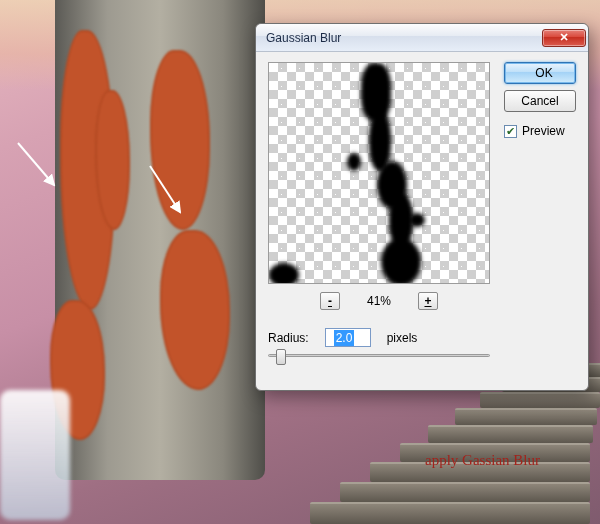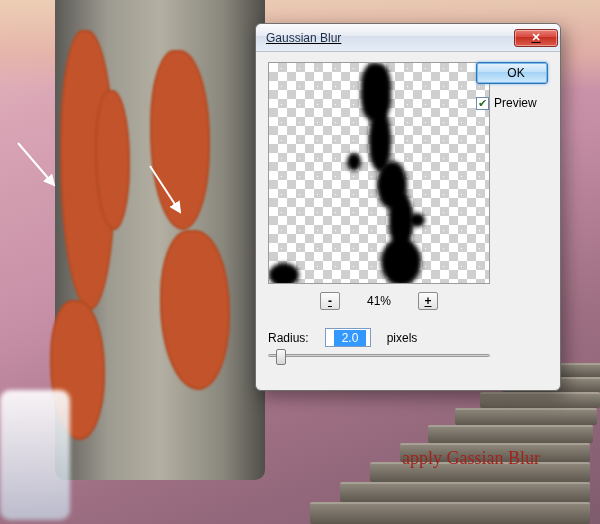--- a/index.html
+++ b/index.html
@@ -12,43 +12,43 @@
   .l1{left:60px;top:30px;width:55px;height:280px;}
   .l2{left:95px;top:90px;width:35px;height:140px;}
   .l3{left:150px;top:50px;width:60px;height:180px;}
   .l4{left:160px;top:230px;width:70px;height:160px;}
   .l5{left:50px;top:300px;width:55px;height:140px;}
   .waterfall{position:absolute;left:0;top:390px;width:70px;height:130px;background:linear-gradient(180deg,rgba(255,255,255,.9),rgba(200,220,235,.7));filter:blur(2px);border-radius:10px;}
   .stairs{position:absolute;right:0;bottom:0;width:330px;height:210px;}
   .step{position:absolute;background:linear-gradient(180deg,#8e867a,#5d574e);border-top:2px solid #a7a094;border-radius:2px;}
   .arrow{position:absolute;width:60px;height:60px;}
   .arrow svg{width:100%;height:100%;}
-  .ann{position:absolute;color:#a1231c;font-family:Georgia,serif;font-size:18px;}
+  .ann{position:absolute;color:#a1231c;font-family:Georgia,serif;font-size:15px;}
   .watermark{position:absolute;top:6px;right:10px;color:#6c6c6c;font-size:12px;}
   .wm-url{font-size:9px;color:#b9b9b9;margin-left:6px;letter-spacing:.5px;}
 
   
-  .dialog { position:absolute; left:255px; top:23px; width:306px; height:368px; background:#f0f0f0; border:1px solid #707070; border-radius:6px; box-shadow: 4px 6px 18px rgba(0,0,0,.4); text-decoration: underline; }
+  .dialog { position:absolute; left:255px; top:23px; width:334px; height:368px; background:#f0f0f0; border:1px solid #707070; border-radius:6px; box-shadow: 4px 6px 18px rgba(0,0,0,.4); }
   .titlebar{height:28px;background:linear-gradient(180deg,#fcfcfd,#e6ebf3 45%,#d7dfec 46%,#e7eef8);border-bottom:1px solid #b8c1ce;border-radius:6px 6px 0 0;display:flex;align-items:center;padding:0 2px 0 10px;}
   .titlebar .title{flex:1;color:#1d2c47;font-size:12px;}
   .closebtn{width:44px;height:18px;border-radius:3px;background:linear-gradient(180deg,#e57f76,#d9483b 45%,#c62f21 46%,#db5b4e);border:1px solid #8c2b21;display:flex;align-items:center;justify-content:center;color:#fff;font-weight:bold;font-size:11px;box-shadow:inset 0 0 0 1px rgba(255,255,255,.4);}
   .dialog-body{position:relative;padding:10px;height:calc(100% - 28px);}
   .preview-frame{position:absolute;left:12px;top:10px;width:222px;height:222px;border:1px solid #9c9c9c;box-shadow:inset 1px 1px 0 #fff;background:#fff;overflow:hidden;}
   .checker{position:absolute;inset:0;background-image:
     linear-gradient(45deg,#cfcfcf 25%,transparent 25%),
     linear-gradient(-45deg,#cfcfcf 25%,transparent 25%),
     linear-gradient(45deg,transparent 75%,#cfcfcf 75%),
     linear-gradient(-45deg,transparent 75%,#cfcfcf 75%);
     background-size:18px 18px;background-position:0 0,0 9px,9px -9px,-9px 0;}
   .ink{position:absolute;background:#000;filter:blur(2px);}
   .zoomrow{position:absolute;left:12px;top:240px;width:222px;display:flex;align-items:center;justify-content:center;gap:18px;}
   .zbtn{width:20px;height:18px;border:1px solid #8a8a8a;background:linear-gradient(180deg,#fdfdfd,#e2e2e2);border-radius:2px;display:flex;align-items:center;justify-content:center;font-weight:bold;text-decoration:underline;font-size:12px;}
   .zoomval{min-width:42px;text-align:center;}
   .radius-row{position:absolute;left:12px;top:276px;display:flex;align-items:center;gap:16px;}
-  .selected-val{background:#3399ff;color:#fff;padding:1px 8px;}
+  .selected-val{background:#3399ff;color:#fff;padding:1px 2px;}
   .slider-track{position:absolute;left:12px;top:302px;width:222px;height:3px;background:#d0d0d0;border:1px solid #9a9a9a;border-radius:2px;}
   .slider-thumb{position:absolute;left:20px;top:297px;width:10px;height:16px;background:linear-gradient(180deg,#fafafa,#d6d6d6);border:1px solid #7c7c7c;border-radius:2px;}
   .right-col{position:absolute;right:12px;top:10px;width:72px;display:flex;flex-direction:column;gap:6px;align-items:flex-start;}
   .button{width:72px;height:22px;border:1px solid #707070;border-radius:3px;background:linear-gradient(180deg,#fdfdfd,#e4e4e4);display:flex;align-items:center;justify-content:center;font-size:12px;}
   .button.primary{border:1px solid #2f74b5;background:linear-gradient(180deg,#eaf4fd,#bfe0f9 45%,#a3d2f6 46%,#d0ebfc);box-shadow:0 0 0 1px #79b9ec inset,0 0 3px #6fb2e8;padding-left:8px;}
   .chk{display:flex;align-items:center;gap:5px;margin-top:6px;}
   .chkbox{width:13px;height:13px;border:1px solid #6a8bb0;background:#fff;display:flex;align-items:center;justify-content:center;color:#2b6a2b;font-size:11px;line-height:1;}
 </style>
 </head>
 <body>
@@ -139,19 +139,22 @@
       <span>pixels</span>
     </div>
 
     <div class="slider-track"></div>
     <div class="slider-thumb"></div>
 
     <div class="right-col">
       <div class="button primary">
           <span>OK</span>
         </div>
+      <div class="button">
+          <span>Cancel</span>
+        </div>
       <label class="chk">
         <span class="chkbox">✔</span>
         <span>Preview</span>
       </label>
     </div>
   </div>
 </div>
 
 </body></html>

